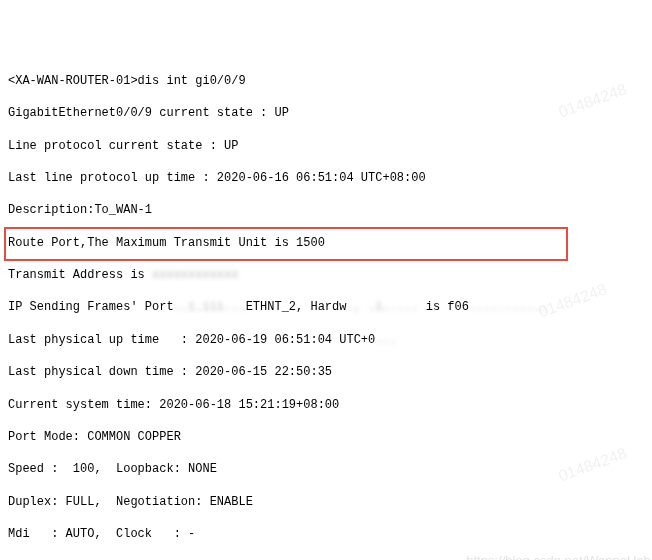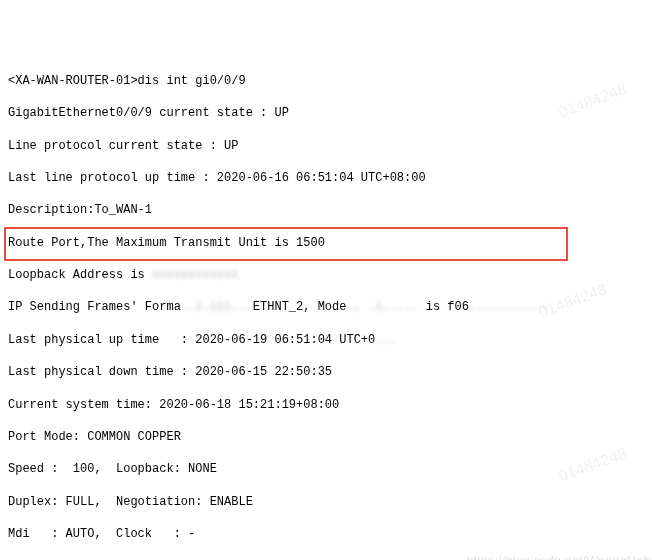--- a/index.html
+++ b/index.html
@@ -16,22 +16,22 @@
 <body>
 
 
 
 <span class="line">&lt;XA-WAN-ROUTER-01&gt;dis int gi0/0/9</span>
 <span class="line">GigabitEthernet0/0/9 current state : UP</span>
 <span class="line">Line protocol current state : UP</span>
 <span class="line">Last line protocol up time : 2020-06-16 06:51:04 UTC+08:00</span>
 <span class="line">Description:To_WAN-1</span>
 <span class="line">Route Port,The Maximum Transmit Unit is 1500</span>
-<span class="line"><span>Loopback Address is </span><span class="blur">xxxxxxxxxxxx</span></span>
-<span class="line"><span>IP Sending Frames' Forma</span><span class="blur">..i.iii...</span><span>ETHNT_2, Mode</span><span class="blur">., .i.....</span><span> is f06</span><span class="blur">...........</span></span>
+<span class="line"><span>Transmit Address is </span><span class="blur">xxxxxxxxxxxx</span></span>
+<span class="line"><span>IP Sending Frames' Port</span><span class="blur">..i.iii...</span><span>ETHNT_2, Hardw</span><span class="blur">., .i.....</span><span> is f06</span><span class="blur">...........</span></span>
 <span class="line"><span>Last physical up time   : 2020-06-19 06:51:04 UTC+0</span><span class="blur">...</span></span>
 <span class="line">Last physical down time : 2020-06-15 22:50:35</span>
 <span class="line">Current system time: 2020-06-18 15:21:19+08:00</span>
 <span class="line">Port Mode: COMMON COPPER</span>
 <span class="line">Speed :  100,  Loopback: NONE</span>
 <span class="line">Duplex: FULL,  Negotiation: ENABLE</span>
 <span class="line">Mdi   : AUTO,  Clock   : -</span>
 <span class="line">Last 300 seconds input rate 20633864 bits/sec, 4989 packets/sec</span>
 
 

